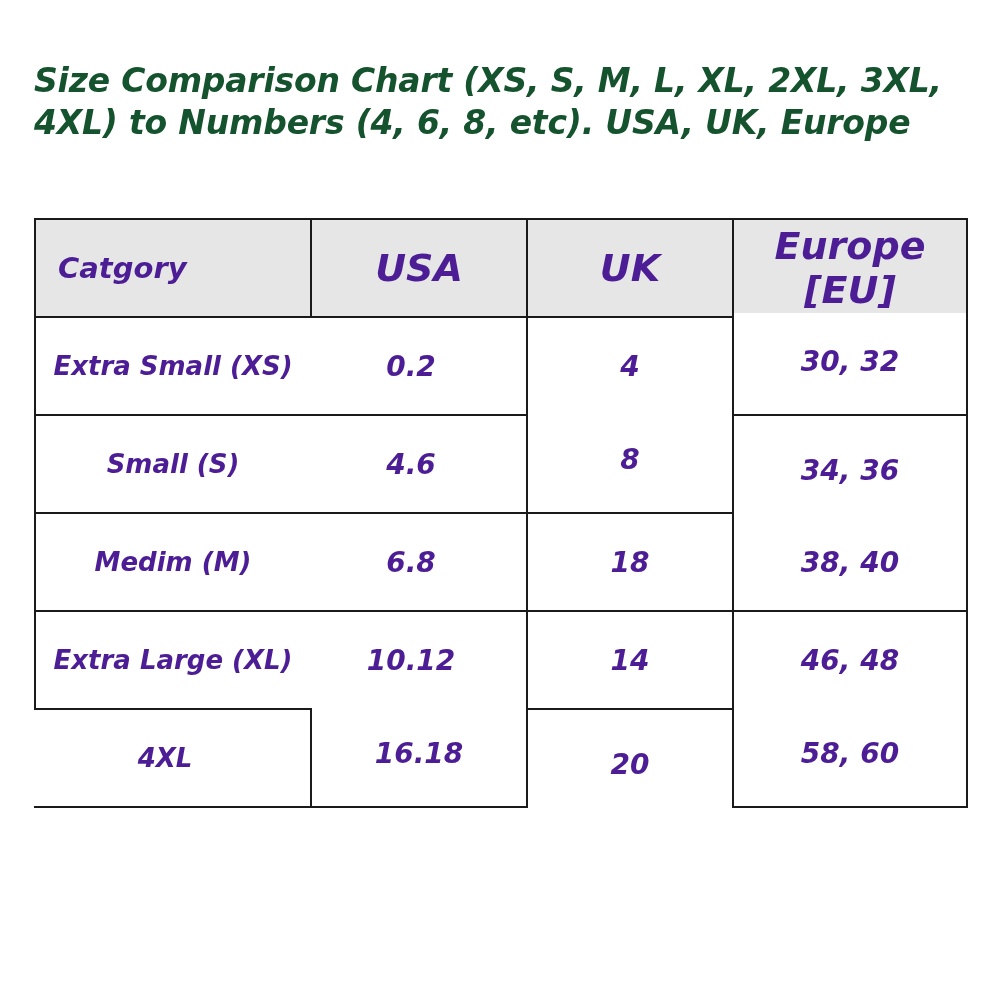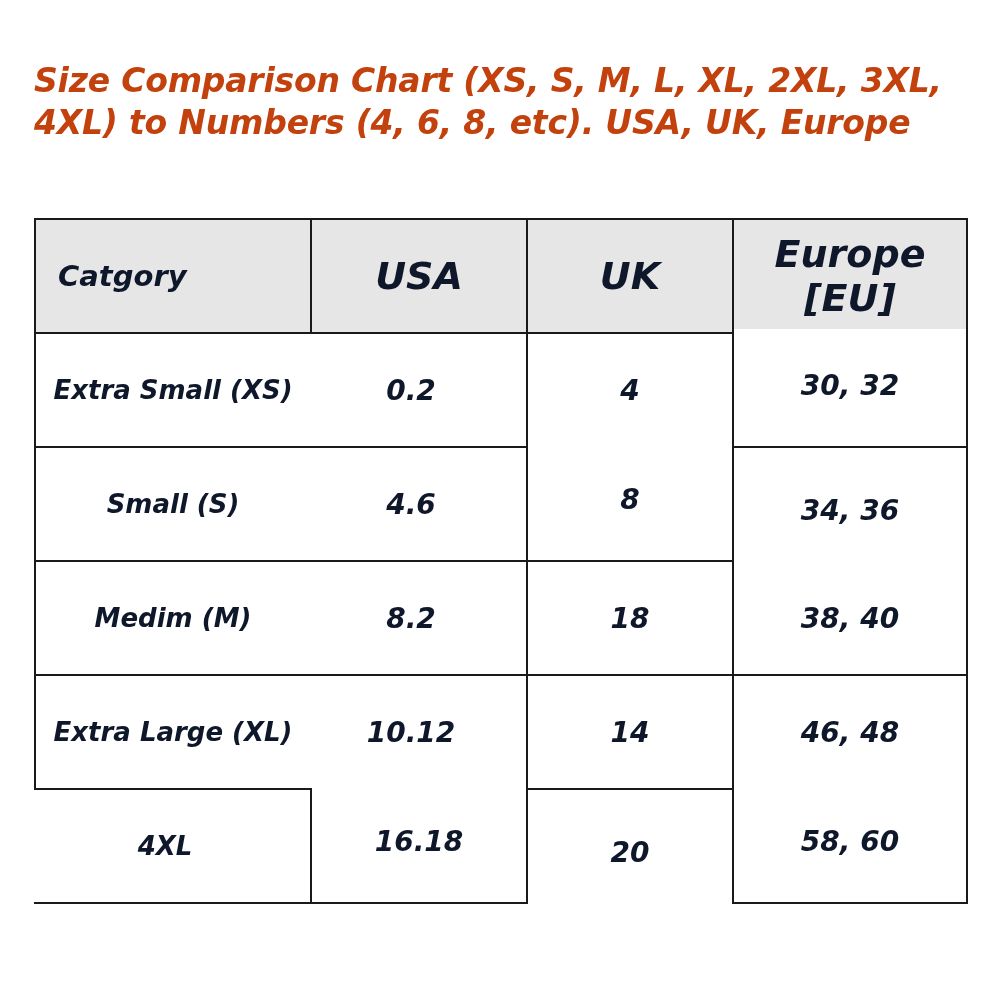--- a/index.html
+++ b/index.html
@@ -22,21 +22,21 @@
 
   .title {
     position: absolute;
     left: 34px;
     top: 60px;
     width: 930px;
     font-size: 33px;
     line-height: 1.28;
     font-weight: 800;
     font-style: italic;
-    color: #c2410c;
+    color: #14532d;
     letter-spacing: -0.2px;
   }
 
   .table-wrap {
     position: absolute;
     left: 34px;
     top: 218px;
     width: 932px;
   }
 
@@ -48,24 +48,24 @@
   }
 
   table.size-table col.c0 { width: 276px; }
   table.size-table col.c1 { width: 216px; }
   table.size-table col.c2 { width: 206px; }
   table.size-table col.c3 { width: 234px; }
 
   table.size-table th,
   table.size-table td {
     border: 2px solid #1a1a1a;
-    padding: 12px;
+    padding: 4px;
     text-align: center;
     vertical-align: middle;
-    color: #0f172a;
+    color: #4c1d95;
     font-style: italic;
     font-weight: 800;
   }
 
   thead th {
     background: #e6e6e6;
     height: 86px;
     font-size: 38px;
   }
 
@@ -125,21 +125,21 @@
 
         <tr>
           <td class="cat">Small (S)</td>
           <td class="nudge-left">4.6</td>
           <td class="nudge-up">8</td>
           <td class="nudge-down">34, 36</td>
         </tr>
 
         <tr>
           <td class="cat">Medim (M)</td>
-          <td class="nudge-left">8.2</td>
+          <td class="nudge-left">6.8</td>
           <td>18</td>
           <td>38, 40</td>
         </tr>
 
 
         <tr>
           <td class="cat">Extra Large (XL)</td>
           <td class="nudge-left">10.12</td>
           <td>14</td>
           <td>46, 48</td>

